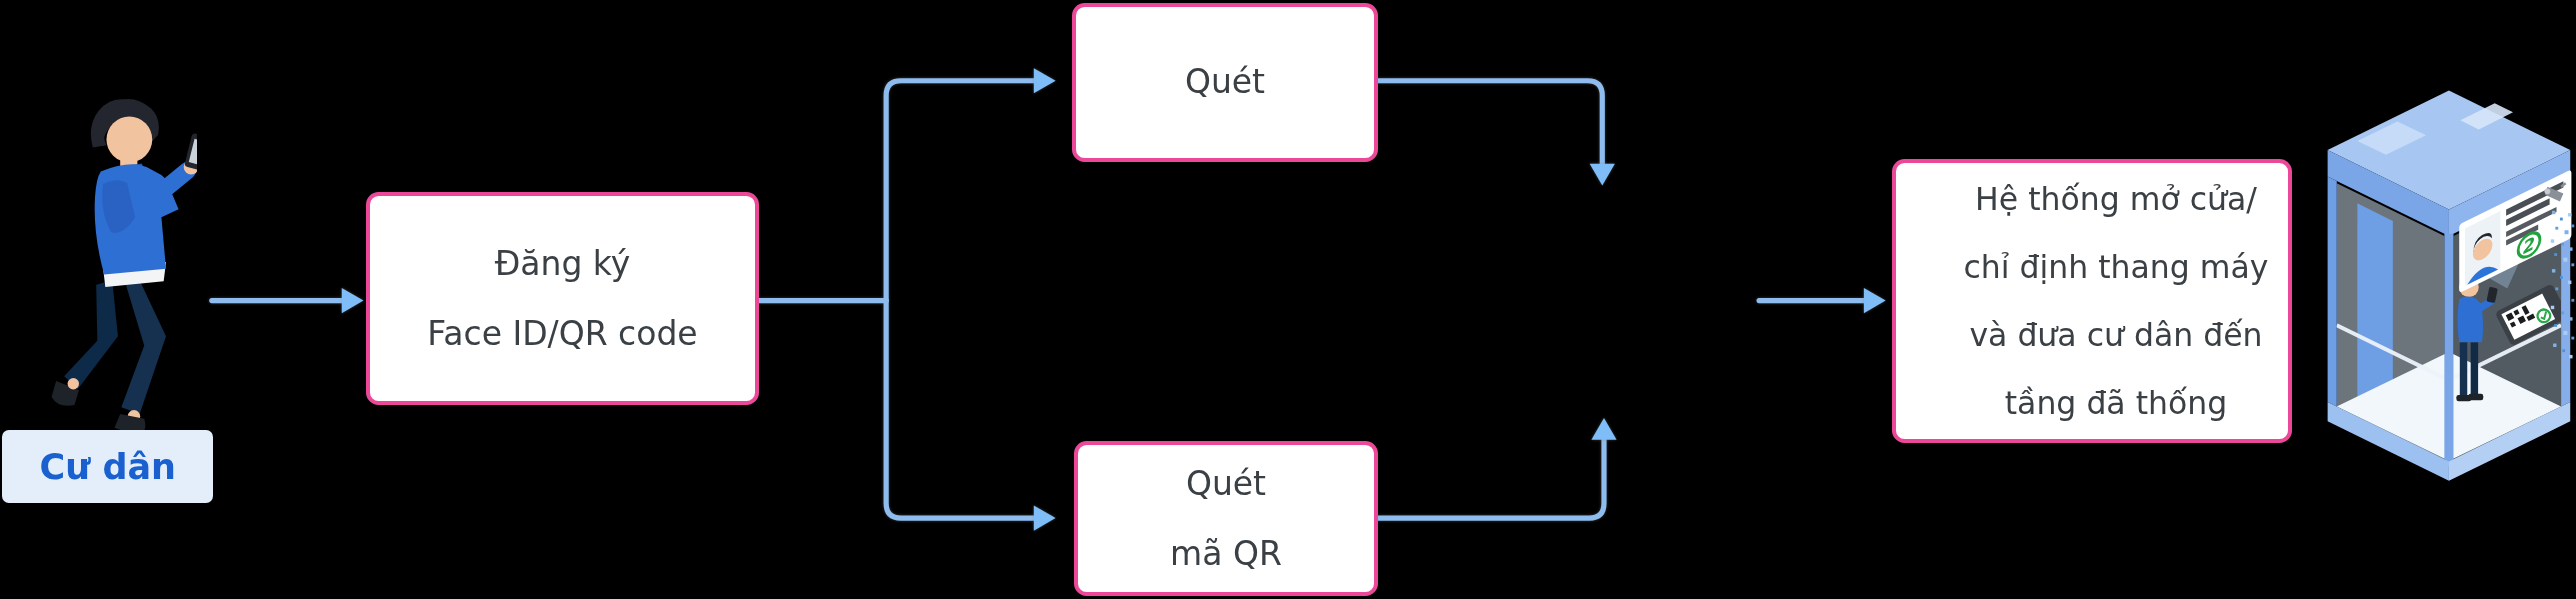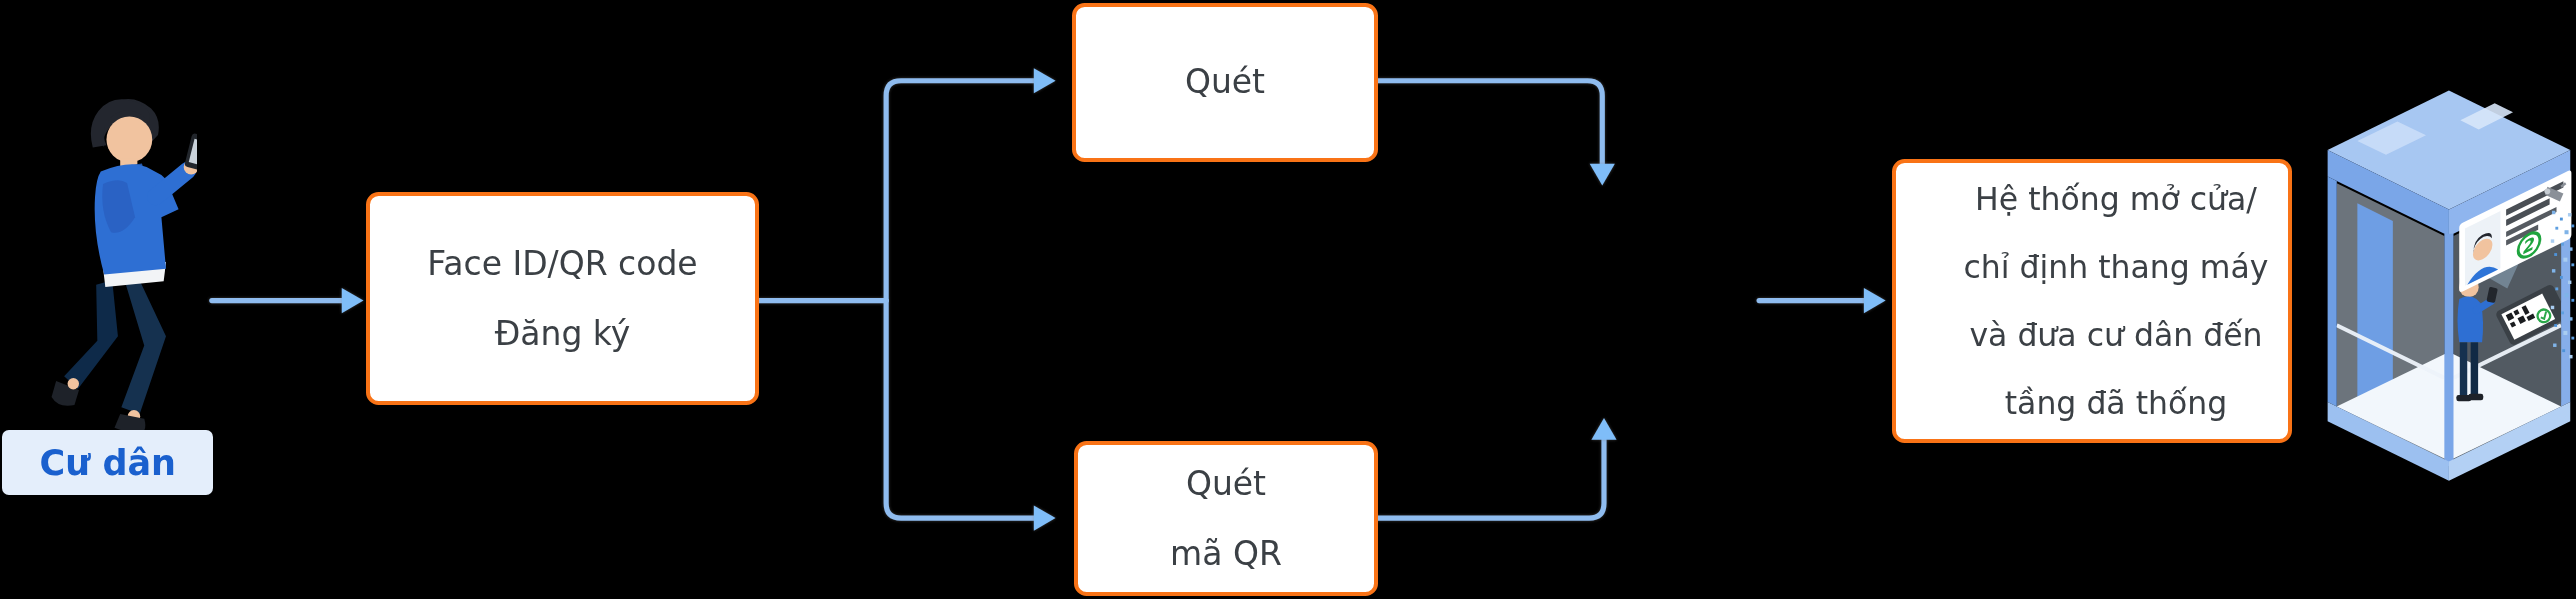--- a/index.html
+++ b/index.html
@@ -3,33 +3,33 @@
 <meta charset="utf-8">
 <style>
   html,body{margin:0;padding:0;background:#000;}
   #canvas{
     position:relative;width:2576px;height:600px;overflow:hidden;background:#000;
     font-family:"DejaVu Sans","Liberation Sans",sans-serif;
   }
   #connectors{position:absolute;left:0;top:0;z-index:1;}
   .node{
     position:absolute;z-index:2;box-sizing:border-box;
-    background:#ffffff;border:4px solid #f97316;border-radius:12.6px;
+    background:#ffffff;border:4px solid #ec4899;border-radius:12.6px;
     display:flex;flex-direction:column;justify-content:center;align-items:center;
     color:#3B4045;font-size:33px;text-align:center;
   }
   .node .ln{line-height:70px;white-space:nowrap;}
   #node-register{left:366px;top:192px;width:393px;height:213px;}
   #node-scan-face{left:1072px;top:2.9px;width:306px;height:159px;}
   #node-scan-qr{left:1074px;top:441px;width:304px;height:155px;}
   #node-choose-floor{left:1452px;top:224px;width:309px;height:155px;}
   #node-system{left:1892px;top:159px;width:400px;height:284px;font-size:31.5px;padding-left:48px;}
   #node-system .ln{line-height:68px;}
   #actor-label{
-    position:absolute;left:2.3px;top:430px;width:211px;height:65px;z-index:2;
+    position:absolute;left:2.3px;top:430px;width:211px;height:73px;z-index:2;
     background:#E4EEFB;border-radius:6.9px;color:#1A60CE;font-weight:bold;font-size:35px;
     display:flex;align-items:center;justify-content:center;
   }
   .illu{position:absolute;z-index:2;}
   #person-illustration{left:48px;top:96px;}
   #elevator-illustration{left:2323px;top:86px;}
 </style>
 </head>
 <body>
 
@@ -93,22 +93,22 @@
       <rect x="244" y="68" width="34" height="60" rx="6" fill="#22262C"></rect>
       <rect x="250" y="77" width="22" height="42" fill="#C9D2DA"></rect>
     </g>
   </svg>
 
   <div id="actor-label">
     <span>Cư dân</span>
   </div>
 
   <div class="node" id="node-register">
+    <div class="ln">Đăng ký</div>
     <div class="ln">Face ID/QR code</div>
-    <div class="ln">Đăng ký</div>
   </div>
 
   <div class="node" id="node-scan-face">
     <div class="ln">Quét</div>
   </div>
 
   <div class="node" id="node-scan-qr">
     <div class="ln">Quét</div>
     <div class="ln">mã QR</div>
   </div>

